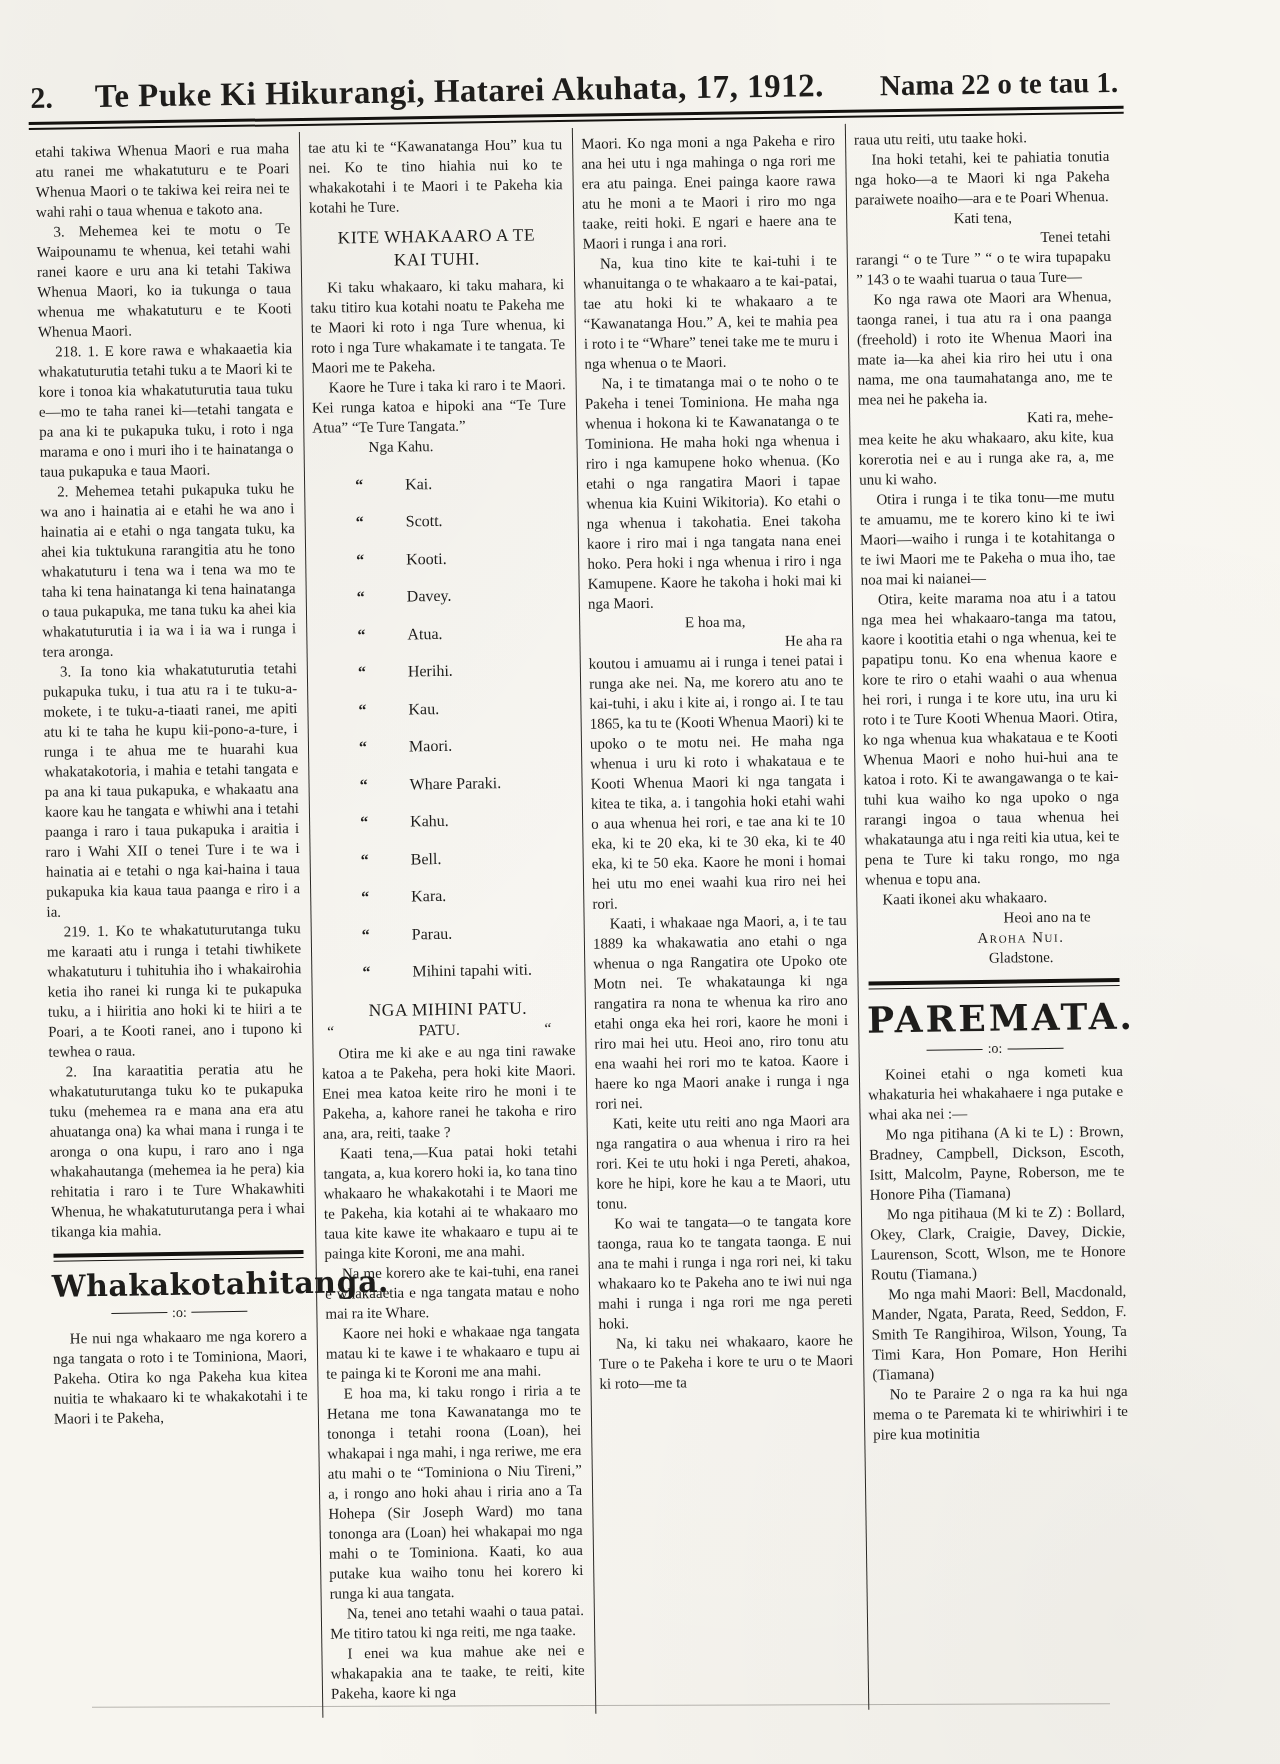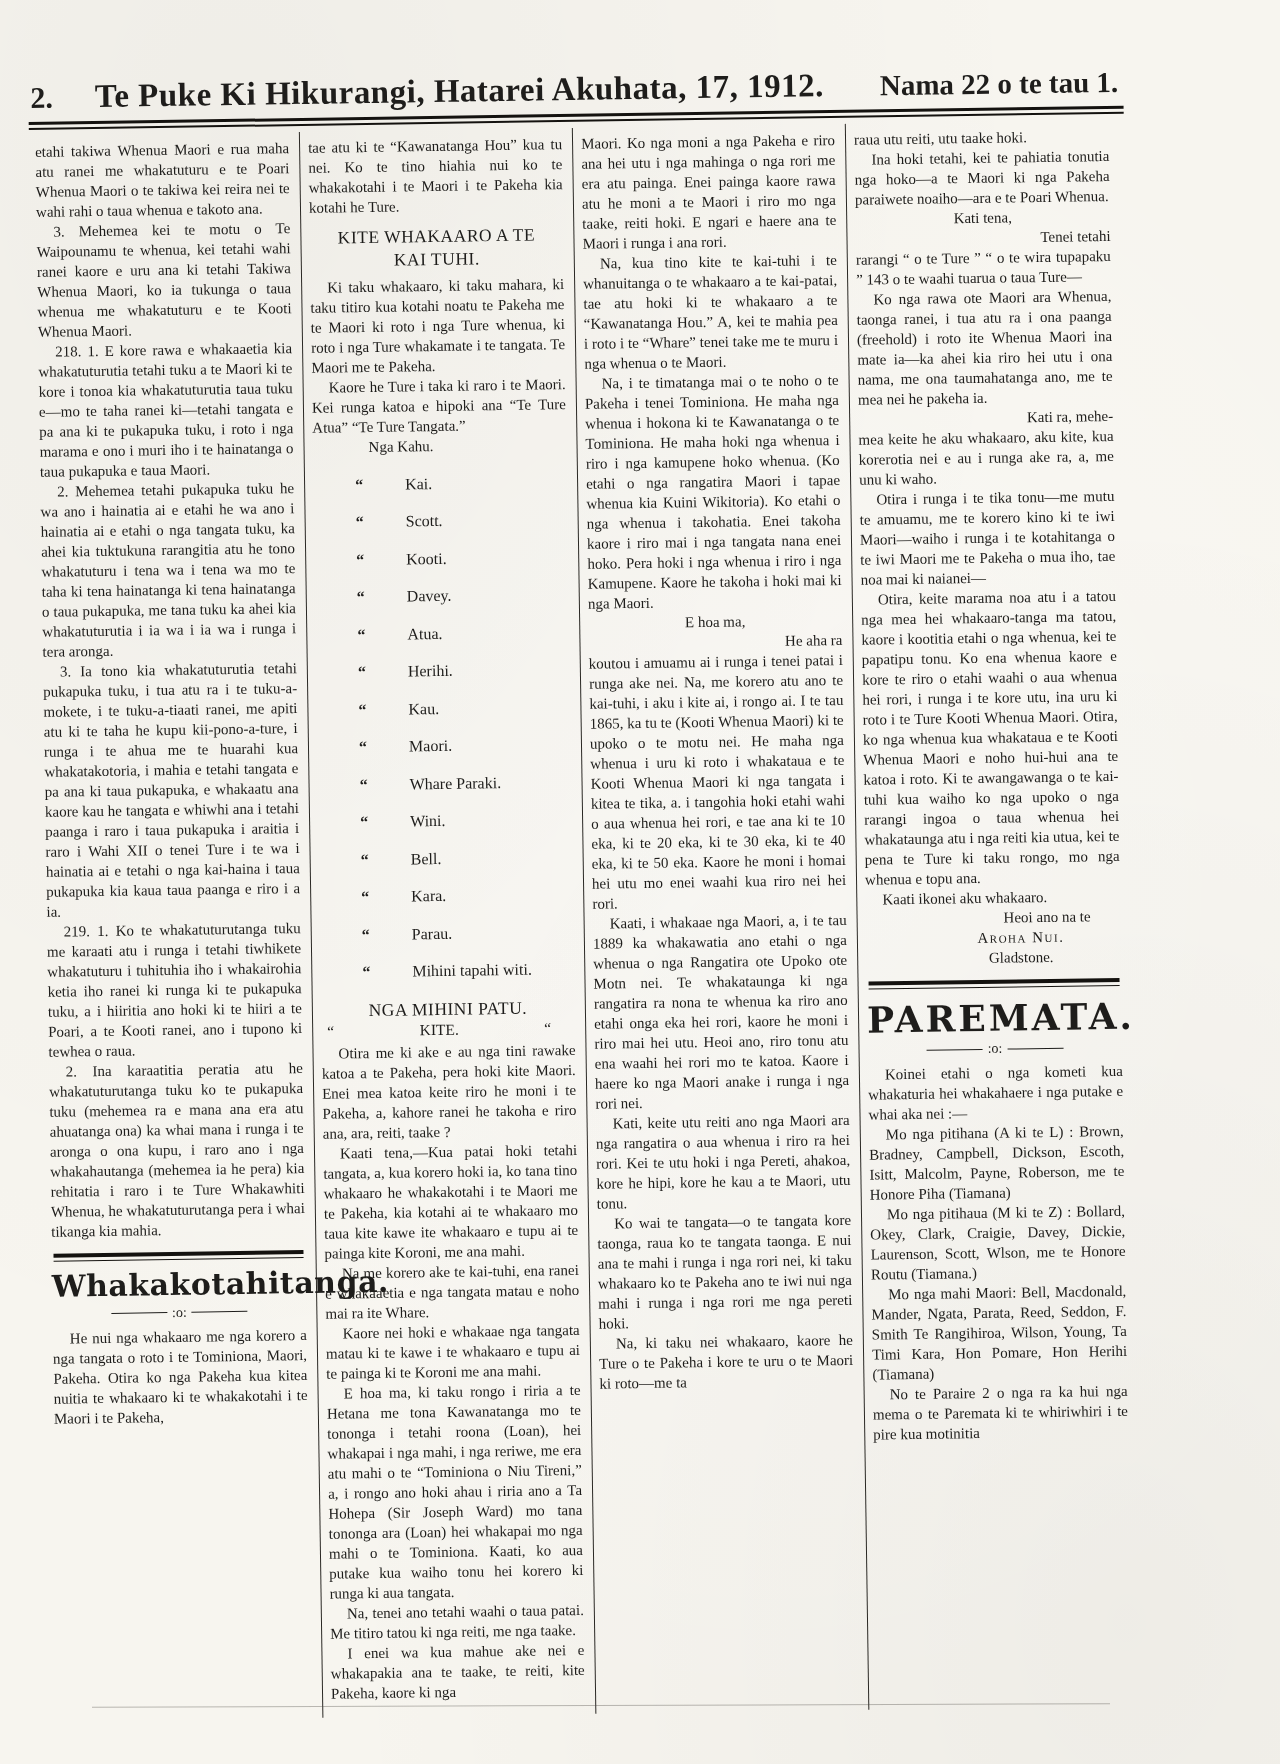--- a/index.html
+++ b/index.html
@@ -107,29 +107,29 @@
           <p class="para listhead">Nga Kahu.</p>
           <p class="li"><span class="q">“</span><span>Kai.</span></p>
           <p class="li"><span class="q">“</span><span>Scott.</span></p>
           <p class="li"><span class="q">“</span><span>Kooti.</span></p>
           <p class="li"><span class="q">“</span><span>Davey.</span></p>
           <p class="li"><span class="q">“</span><span>Atua.</span></p>
           <p class="li"><span class="q">“</span><span>Herihi.</span></p>
           <p class="li"><span class="q">“</span><span>Kau.</span></p>
           <p class="li"><span class="q">“</span><span>Maori.</span></p>
           <p class="li"><span class="q">“</span><span>Whare Paraki.</span></p>
-          <p class="li"><span class="q">“</span><span>Wini.</span></p>
+          <p class="li"><span class="q">“</span><span>Kahu.</span></p>
           <p class="li"><span class="q">“</span><span>Bell.</span></p>
           <p class="li"><span class="q">“</span><span>Kara.</span></p>
           <p class="li"><span class="q">“</span><span>Parau.</span></p>
           <p class="li"><span class="q">“</span><span>Mihini tapahi witi.</span></p>
           <h3 class="head2 tight">NGA MIHINI PATU.</h3>
           <div class="tima">
             <span>“</span>
-            <span>KITE.</span>
+            <span>PATU.</span>
             <span>“</span>
           </div>
           <p class="para ind">Otira me ki ake e au nga tini rawake katoa a te Pakeha, pera hoki kite Maori. Enei mea katoa keite riro he moni i te Pakeha, a, kahore ranei he takoha e riro ana, ara, reiti, taake ?</p>
           <p class="para ind">Kaati tena,—Kua patai hoki tetahi tangata, a, kua korero hoki ia, ko tana tino whakaaro he whakakotahi i te Maori me te Pakeha, kia kotahi ai te whakaaro mo taua kite kawe ite whakaaro e tupu ai te painga kite Koroni, me ana mahi.</p>
           <p class="para ind">Na me korero ake te kai-tuhi, ena ranei e whakaaetia e nga tangata matau e noho mai ra ite Whare.</p>
           <p class="para ind">Kaore nei hoki e whakaae nga tangata matau ki te kawe i te whakaaro e tupu ai te painga ki te Koroni me ana mahi.</p>
           <p class="para ind">E hoa ma, ki taku rongo i riria a te Hetana me tona Kawanatanga mo te tononga i tetahi roona (Loan), hei whakapai i nga mahi, i nga reriwe, me era atu mahi o te “Tominiona o Niu Tireni,” a, i rongo ano hoki ahau i riria ano a Ta Hohepa (Sir Joseph Ward) mo tana tononga ara (Loan) hei whakapai mo nga mahi o te Tominiona. Kaati, ko aua putake kua waiho tonu hei korero ki runga ki aua tangata.</p>
           <p class="para ind">Na, tenei ano tetahi waahi o taua patai. Me titiro tatou ki nga reiti, me nga taake.</p>
           <p class="para ind">I enei wa kua mahue ake nei e whakapakia ana te taake, te reiti, kite Pakeha, kaore ki nga</p>
         </div>

